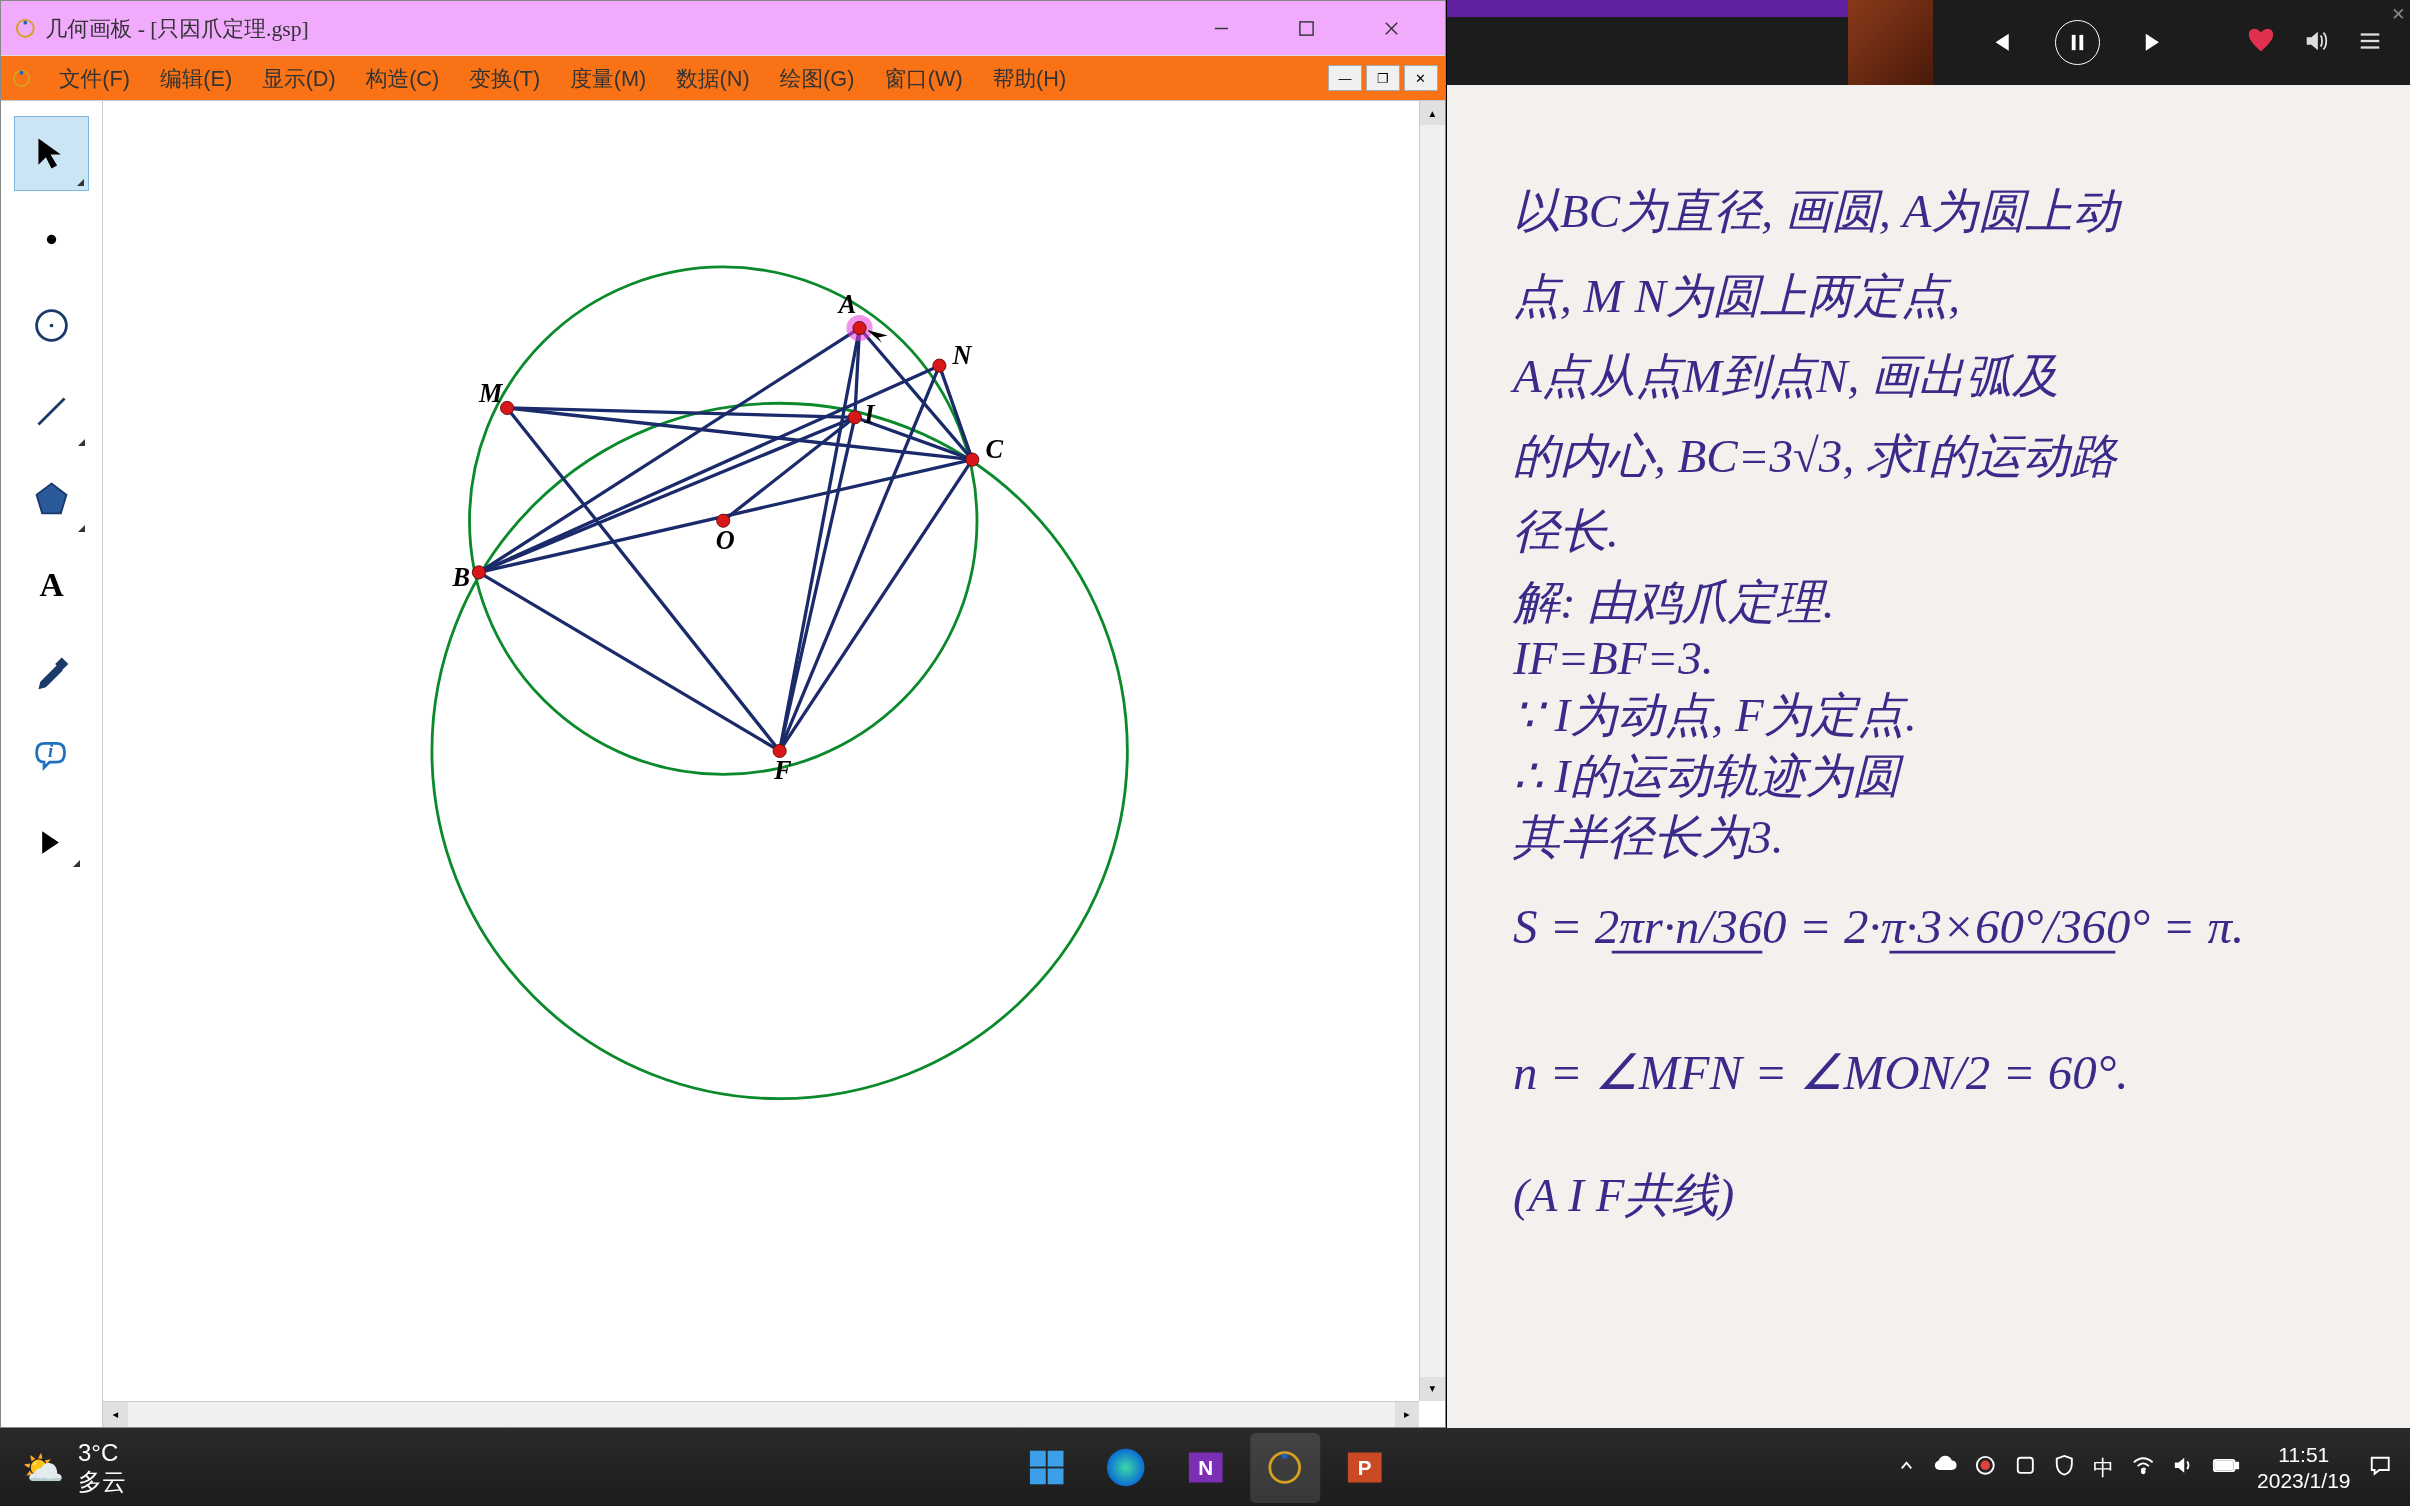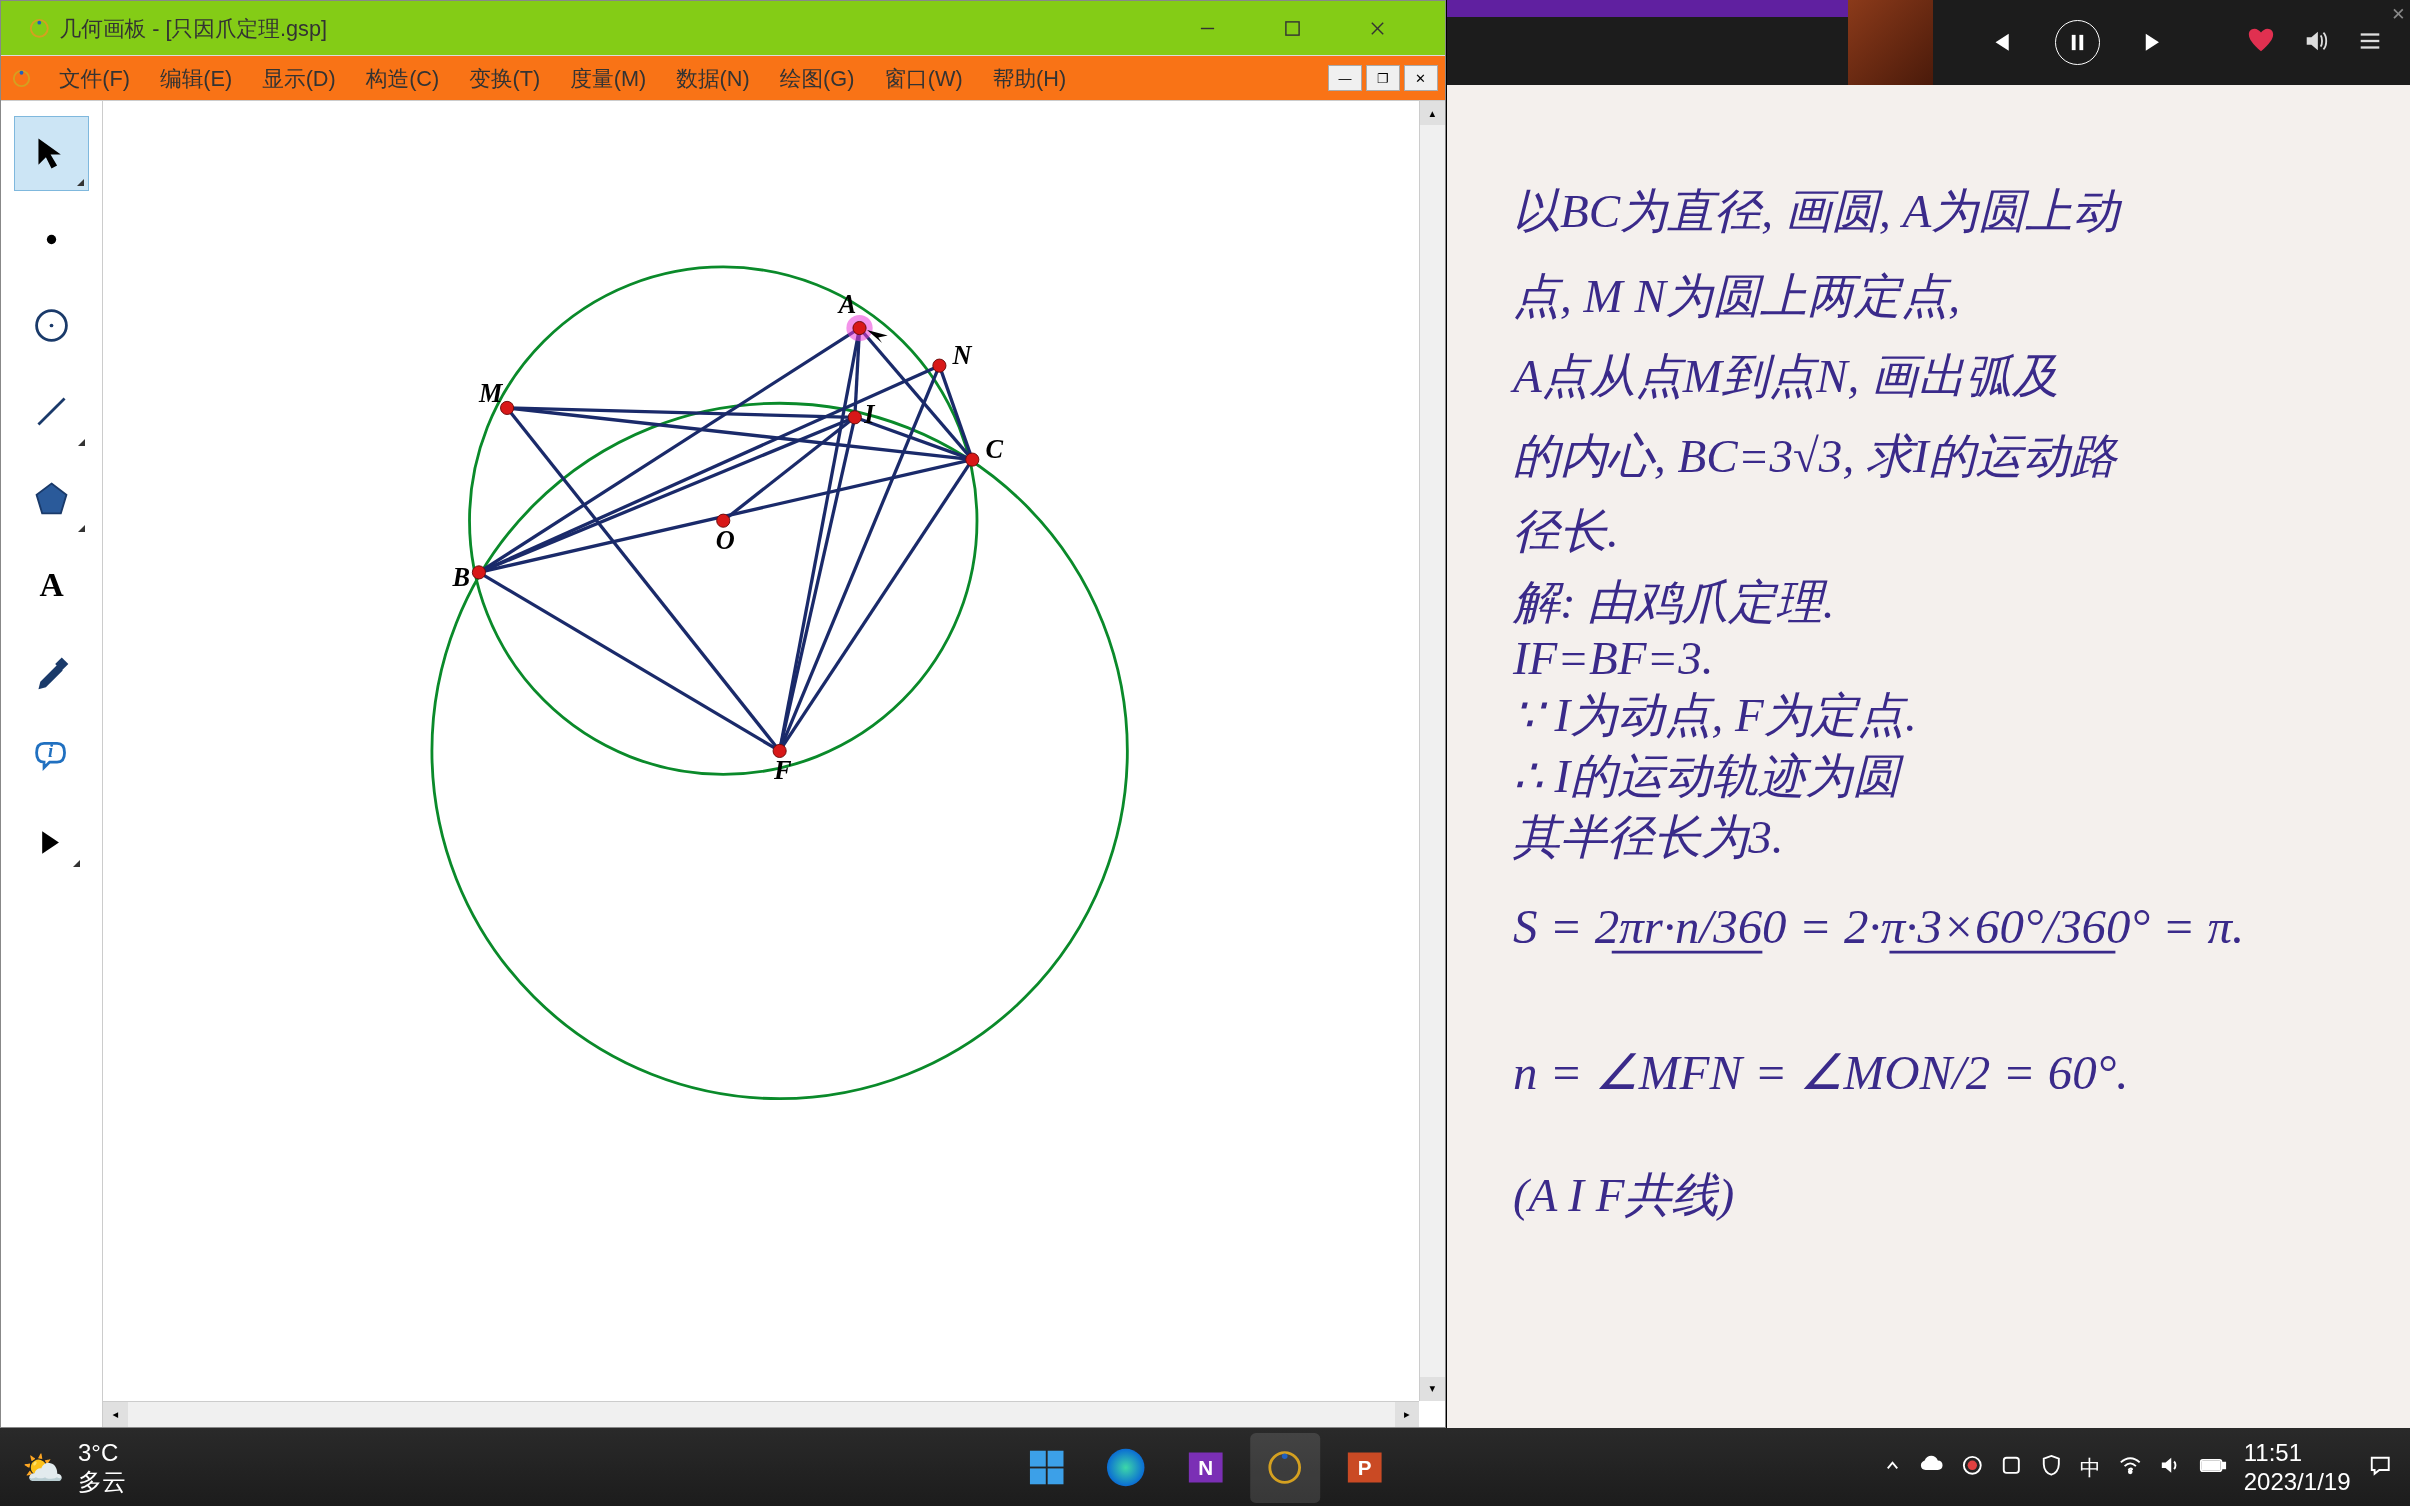--- a/index.html
+++ b/index.html
@@ -1,20 +1,20 @@
 <!DOCTYPE html>
 <html style="font-size:15px"><head>
 <meta charset="utf-8">
 <style>
 * { margin: 0; padding: 0; box-sizing: border-box; }
 body { font-family: "Microsoft YaHei", sans-serif; width: 2411px; height: 1507px; overflow: hidden; background: #000; position: relative; }
 
 
 .app-window { position: absolute; left: 0; top: 0; width: 1446px; height: 1428px; background: #fff; display: flex; flex-direction: column; border: 0.9px solid #888; }
-.titlebar { height: 56px; background: #84cc16; display: flex; align-items: center; padding: 0 25px; border-bottom: 0.9px solid #ddd; }
+.titlebar { height: 56px; background: #f0abfc; display: flex; align-items: center; padding: 0 11px; border-bottom: 0.9px solid #ddd; font-family: Liberation Serif, serif; }
 .titlebar-icon { width: 26px; height: 26px; margin-right: 7.5px; display: flex; align-items: center; justify-content: center; }
 .titlebar-title { font-size: 21.7px; color: #333; flex: 1; }
 .win-controls { display: flex; gap: 0; }
 .win-btn { width: 85px; height: 47px; display: flex; align-items: center; justify-content: center; font-size: 19px; color: #333; }
 
 .menubar { height: 45px; background: #f97316; display: flex; align-items: center; padding: 0 7.5px; border-bottom: 0.9px solid #ccc; }
 .menubar-icon { width: 26px; height: 26px; margin-right: 9.4px; display: flex; align-items: center; justify-content: center; }
 .menu-item { padding: 0 15px; font-size: 21.7px; color: #333; height: 100%; display: flex; align-items: center; }
 .mdi-controls { margin-left: auto; display: flex; gap: 3.8px; }
 .mdi-btn { width: 34px; height: 26px; border: 0.9px solid #aaa; display: flex; align-items: center; justify-content: center; font-size: 13px; background: #f0f0f0; }
@@ -48,21 +48,21 @@
 
 
 .taskbar { position: absolute; bottom: 0; left: 0; width: 2411px; height: 79px; background: linear-gradient(180deg, #2a2a2a, #1c1c1c); display: flex; align-items: center; }
 .weather { display: flex; align-items: center; gap: 13px; padding-left: 22.6px; color: #fff; }
 .weather-icon { font-size: 34px; }
 .weather-text { font-size: 24px; line-height: 1.2; }
 .task-center { position: absolute; left: 50%; transform: translateX(-50%); display: flex; gap: 9.4px; align-items: center; }
 .task-icon { width: 70px; height: 70px; display: flex; align-items: center; justify-content: center; border-radius: 5.6px; }
 .task-icon.active { background: rgba(255,255,255,0.12); }
 .task-tray { margin-left: auto; display: flex; align-items: center; gap: 17px; padding-right: 19px; color: #fff; font-size: 19px; }
-.tray-time { text-align: left; line-height: 1.2; font-size: 24px; }
+.tray-time { text-align: center; line-height: 1.2; font-size: 21px; }
 .point-label { font-family: "Times New Roman", serif; font-weight: bold; font-style: italic; font-size: 28px; }
 </style>
 </head>
 <body>
 
 <div class="app-window">
   <div class="titlebar">
     <span class="titlebar-icon">
       <svg width="22.6" height="22.6" viewBox="0 0 24 24">
           <circle cx="12" cy="12" r="9" fill="none" stroke="#d4a020" stroke-width="2"></circle>

